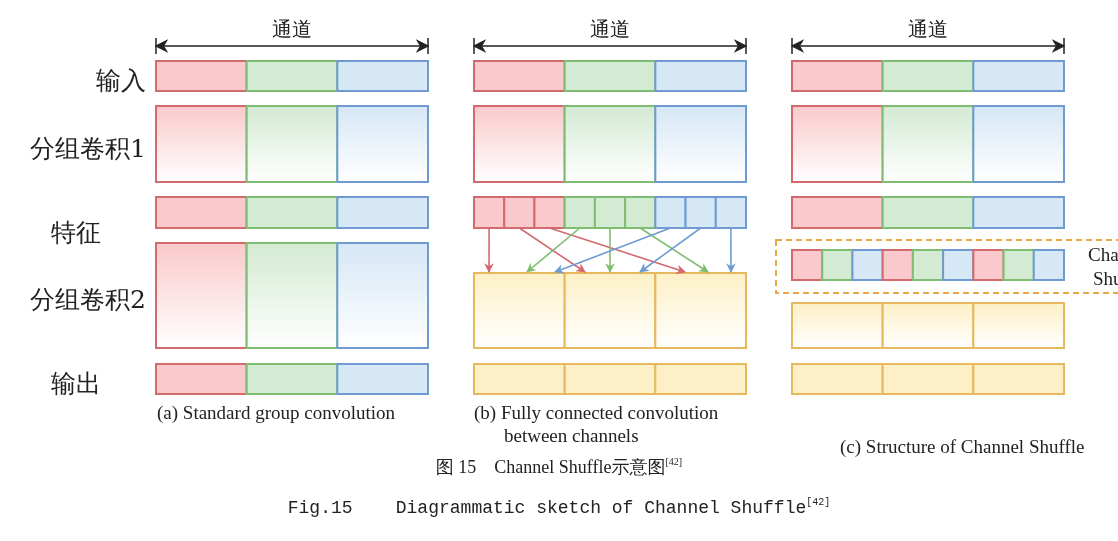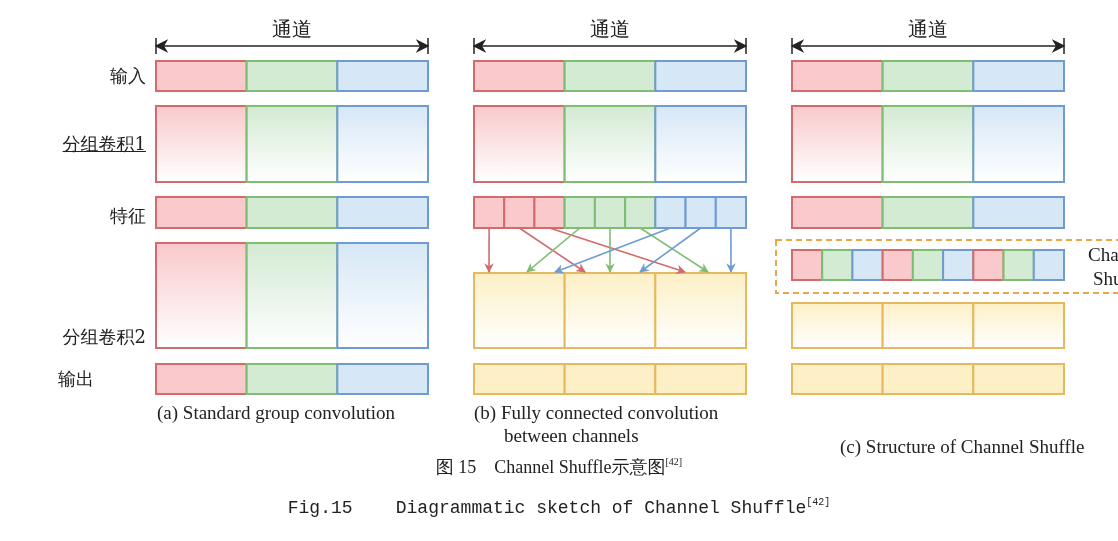--- a/index.html
+++ b/index.html
@@ -1,33 +1,33 @@
 <!DOCTYPE html>
 <html><head>
 <meta charset="utf-8">
 <style>
   html, body { margin: 0; padding: 0; background: #ffffff; }
   body { width: 1118px; height: 541px; position: relative; overflow: hidden;
          font-family: "DejaVu Serif", "Liberation Serif", serif; color: #222; }
-  .row-label { position: absolute; font-size: 18px; color: #222; text-align: right; width: 140px; left: 6px; }
+  .row-label { position: absolute; font-size: 25px; color: #222; text-align: right; width: 140px; left: 6px; }
   .col-title { position: absolute; font-size: 20px; text-align: center; width: 272px; top: 16px; }
   .caption { position: absolute; font-family: "Liberation Serif", serif; font-size: 19px; color: #222; white-space: nowrap; }
   .fig-cn { position: absolute; font-family: Liberation Serif, serif; font-size: 18px; color: #222; text-align: center; width: 1118px; left: 0; top: 455px; }
   .fig-en { position: absolute; font-family: Liberation Mono, monospace; font-size: 18px; color: #222; text-align: center; width: 1118px; left: 0; top: 497px; }
   sup { font-size: 10px; vertical-align: 8px; }
   .shuffle-label { position: absolute; font-family: "Liberation Serif", serif; font-size: 19px; left: 1088px; line-height: 24px; white-space: nowrap; }
   svg { position: absolute; left: 0; top: 0; }
 </style>
 </head>
 <body>
 
 <div class="row-label" style="top:64px;">输入</div>
-<div class="row-label" style="top:132px;text-decoration:underline;">分组卷积1</div>
-<div class="row-label" style="top:204px;">特征</div>
-<div class="row-label" style="top:283px;margin-top:42px;">分组卷积2</div>
+<div class="row-label" style="top:132px;">分组卷积1</div>
+<div class="row-label" style="top:216px;text-align:center;">特征</div>
+<div class="row-label" style="top:283px;">分组卷积2</div>
 <div class="row-label" style="top:367px;text-align:center;">输出</div>
 
 <div class="col-title" style="left:156px;">通道</div>
 <div class="col-title" style="left:474px;">通道</div>
 <div class="col-title" style="left:792px;">通道</div>
 
 <svg id="diagram" width="1118" height="541">
   <defs id="defs">
       <linearGradient id="grad-red" x1="0" y1="0" x2="0" y2="1">
         <stop offset="0%" stop-color="#f9c9cb"></stop>

